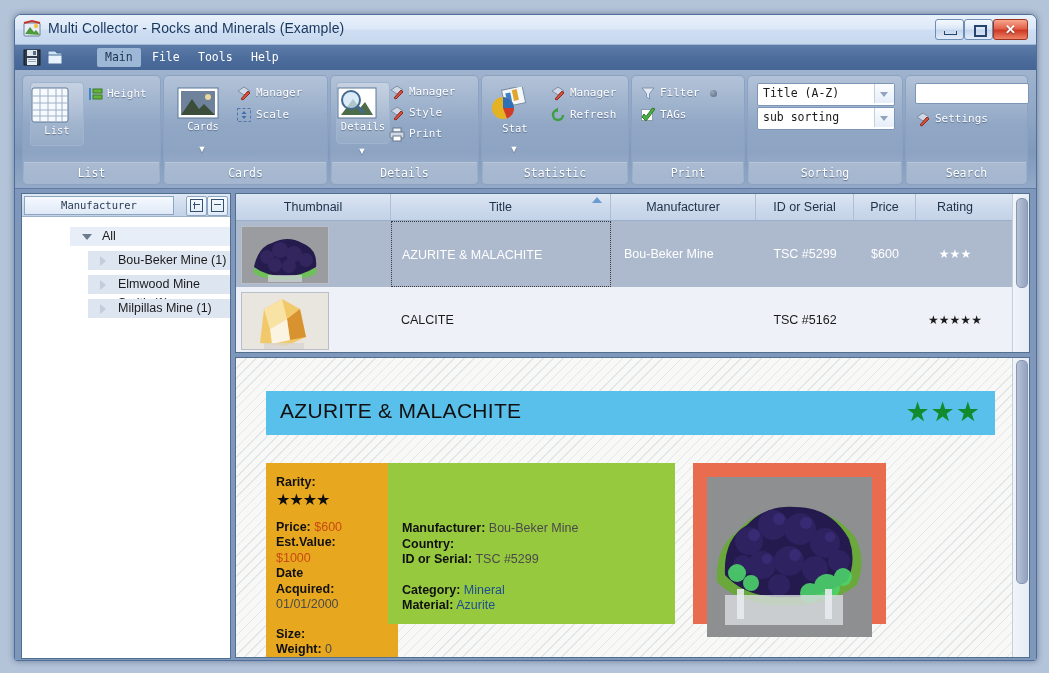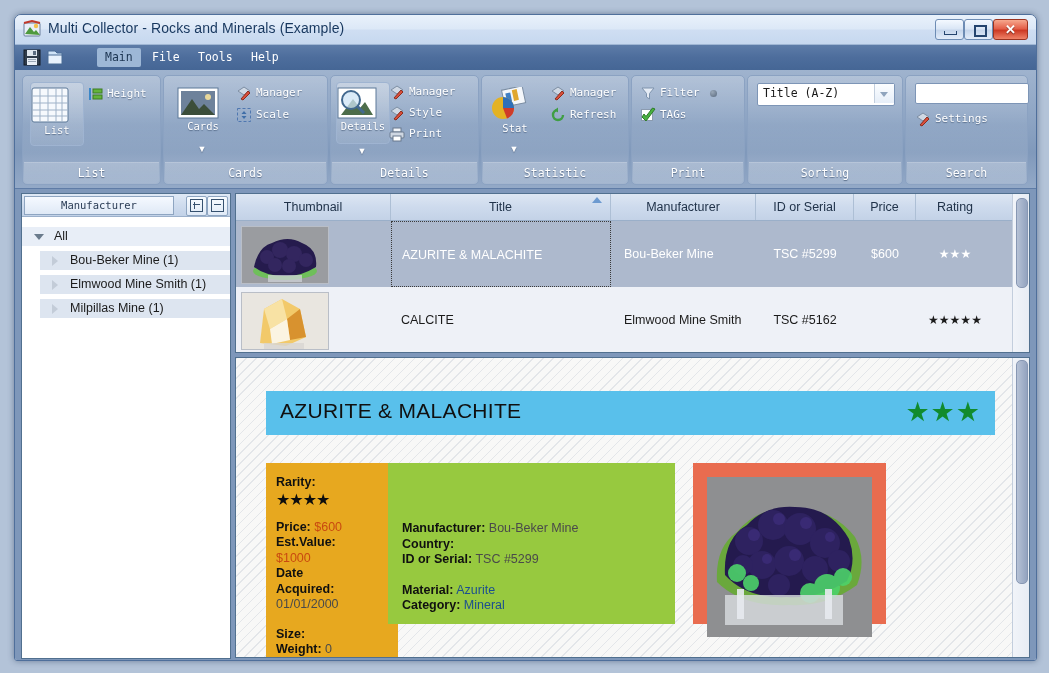--- a/index.html
+++ b/index.html
@@ -448,20 +448,24 @@
         <span>TAGs</span>
       </div>
       <div class="grp-label">Print</div>
     </div>
 
     <div class="rib-group" style="left:732px;width:154px;">
       <div class="combo" style="left:9px;top:7px;width:136px;">
         <span class="ctext">Title (A-Z)</span>
         <span class="carrow"></span>
       </div>
+      <div class="combo" style="left:9px;top:31px;width:136px;">
+        <span class="ctext">sub sorting</span>
+        <span class="carrow"></span>
+      </div>
       <div class="grp-label">Sorting</div>
     </div>
 
     <div class="rib-group" style="left:890px;width:121px;">
       <input id="search-box" style="left: 9px; top: 7px; width: 104px; height: 19px; padding: 0px 4px; font-size: 12px; font-family: &quot;Liberation Sans&quot;, sans-serif;" placeholder="">
       <div class="sm-btn" style="left:9px;top:33px;">
         <span class="si">
           <svg width="16" height="16" viewBox="0 0 16 16">
             <path d="M2 6 L8 2 L14 6 L8 10 Z" fill="#cfd8e4" stroke="#7d8ea3"></path>
             <path d="M5 14 L12 6 L14 8 L7 15 Z" fill="#d94f3b" stroke="#8c2c1d"></path>
@@ -479,21 +483,21 @@
       <div id="tree-header">
         <div id="tree-combo">Manufacturer</div>
         <div class="tb-sq plus" id="tb-expand">
           <span class="pm"></span>
         </div>
         <div class="tb-sq" id="tb-collapse">
           <span class="pm"></span>
         </div>
       </div>
 
-      <div style="padding-top:10px;">
+      <div style="padding-top:10px;padding-left:48px;">
         <div class="tree-row root">
           <span class="tri"></span>
           <span>All</span>
         </div>
         <div style="height:5px;"></div>
         <div class="tree-row child">
           <span class="tri"></span>
           <span>Bou-Beker Mine (1)</span>
         </div>
         <div style="height:5px;"></div>
@@ -551,21 +555,20 @@
           <svg width="86" height="56" viewBox="0 0 86 56" preserveAspectRatio="none">
             <rect width="86" height="56" fill="#e9e6e0"></rect>
             <path d="M18 50 L22 16 L40 6 L58 16 L64 44 L44 53 Z" fill="#f2c96a"></path>
             <path d="M22 16 L40 6 L45 26 L28 36 Z" fill="#f8e2a4"></path>
             <path d="M45 26 L58 16 L64 44 L48 47 Z" fill="#d8922f"></path>
             <path d="M28 36 L45 26 L48 47 L30 51 Z" fill="#fbf4e2"></path>
             <rect x="22" y="50" width="40" height="6" fill="#d8d6d2" opacity=".8"></rect>
           </svg>
         </div>
         <div class="tcell" style="left:155px;width:220px;padding-left:10px;">CALCITE</div>
-        <div class="tcell" style="left:378px;width:145px;padding-left:10px;">Elmwood Mine Smith</div>
         <div class="tcell" style="left:520px;width:98px;text-align:center;">TSC #5162</div>
         <div class="tcell" style="left:680px;width:78px;text-align:center;font-size:12px;">★★★★★</div>
       </div>
 
       <div class="vscroll" style="right:0;top:0;bottom:0;">
         <div class="vthumb" style="top:4px;height:88px;"></div>
       </div>
     </div>
 
     <div id="detail-panel">
@@ -608,26 +611,26 @@
           <div class="fline">
             <b>Country:</b>
             <span class="vgrey"></span>
           </div>
           <div class="fline">
             <b>ID or Serial:</b>
             <span class="vgrey">TSC #5299</span>
           </div>
           <div style="height:15px;"></div>
           <div class="fline">
+            <b>Category:</b>
+            <span class="vblue">Mineral</span>
+          </div>
+          <div class="fline">
             <b>Material:</b>
             <span class="vblue">Azurite</span>
-          </div>
-          <div class="fline">
-            <b>Category:</b>
-            <span class="vblue">Mineral</span>
           </div>
         </div>
       </div>
 
       <div class="card-box" id="box-red">
         <div id="spec-img">
           <svg width="165" height="160" viewBox="0 0 165 160" preserveAspectRatio="none">
             <rect width="165" height="160" fill="#8e8f91"></rect>
             <path d="M10 105 Q8 70 30 55 Q50 30 85 32 Q125 30 148 60 Q160 82 150 108 Q120 130 82 128 Q35 130 10 105 Z" fill="#6aa83c"></path>
             <path d="M18 98 Q16 62 40 48 Q58 28 88 30 Q124 30 142 62 Q150 84 140 104 Q112 122 80 120 Q40 122 18 98 Z" fill="#241a4e"></path>

